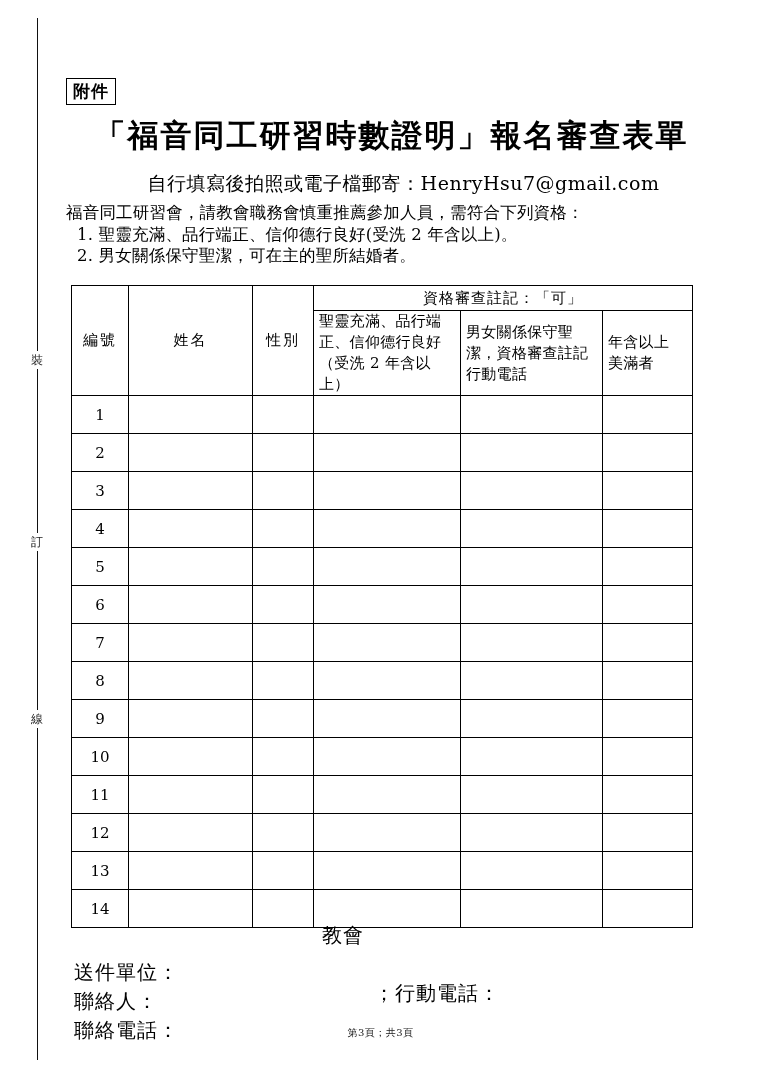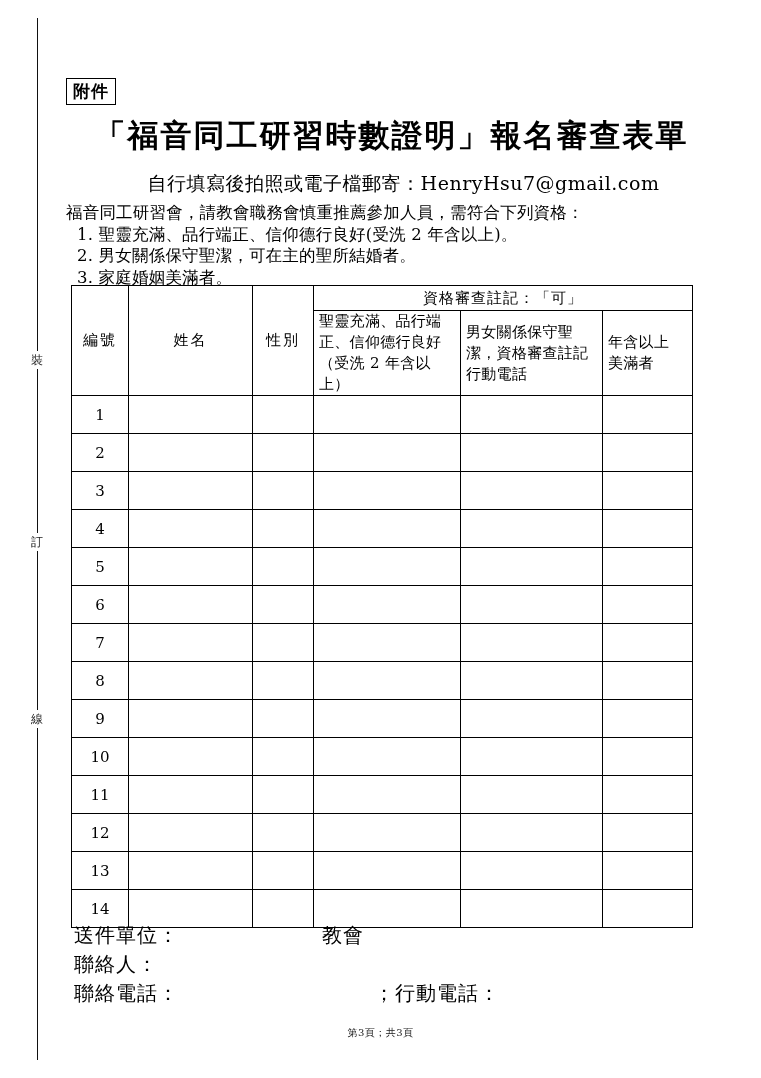--- a/index.html
+++ b/index.html
@@ -161,21 +161,21 @@
     position: absolute;
     left: 74px;
     top: 921px;
     width: 630px;
     font-size: 20px;
     line-height: 29px;
     letter-spacing: 1px;
     font-family: "DejaVu Serif", "Liberation Serif", serif;
   }
   .ff-row { position: relative; height: 29px; white-space: nowrap; }
-  .ff-label { display: inline-block; }
+  .ff-label { display: inline-block; margin-top: 37px; }
   .ff-value {
     position: absolute;
     left: 248px;
     top: 0;
   }
   .ff-value2 {
     position: absolute;
     left: 300px;
     top: 0;
   }
@@ -205,21 +205,20 @@
 
   <div class="attach-box">附件</div>
 
   <div class="title">「福音同工研習時數證明」報名審查表單</div>
   <div class="subtitle">自行填寫後拍照或電子檔郵寄：HenryHsu7@gmail.com</div>
 
   <div class="intro">
     <div class="intro-lead">福音同工研習會，請教會職務會慎重推薦參加人員，需符合下列資格：</div>
     <div class="intro-item">1. 聖靈充滿、品行端正、信仰德行良好(受洗 2 年含以上)。</div>
     <div class="intro-item">2. 男女關係保守聖潔，可在主的聖所結婚者。</div>
-    <div class="intro-item">3. 家庭婚姻美滿者。</div>
   </div>
 
   <table class="form-table">
     <colgroup>
       <col class="col-no">
         <col class="col-name">
         <col class="col-sex">
       <col class="col-q1">
         <col class="col-q2">
         <col class="col-q3">

